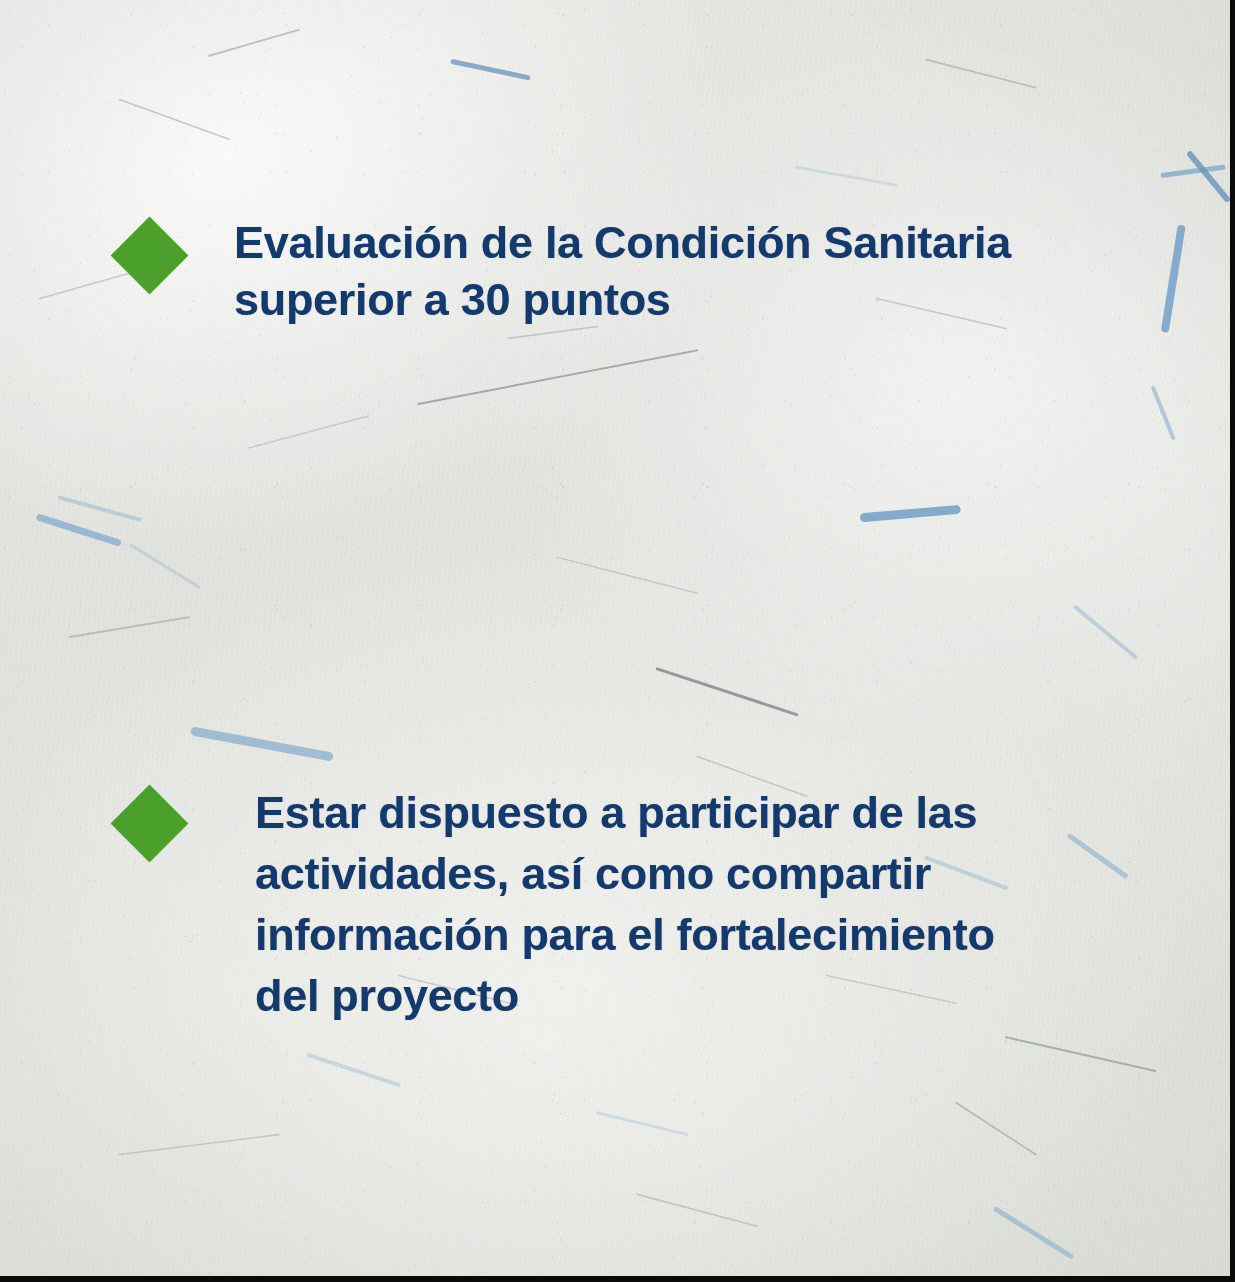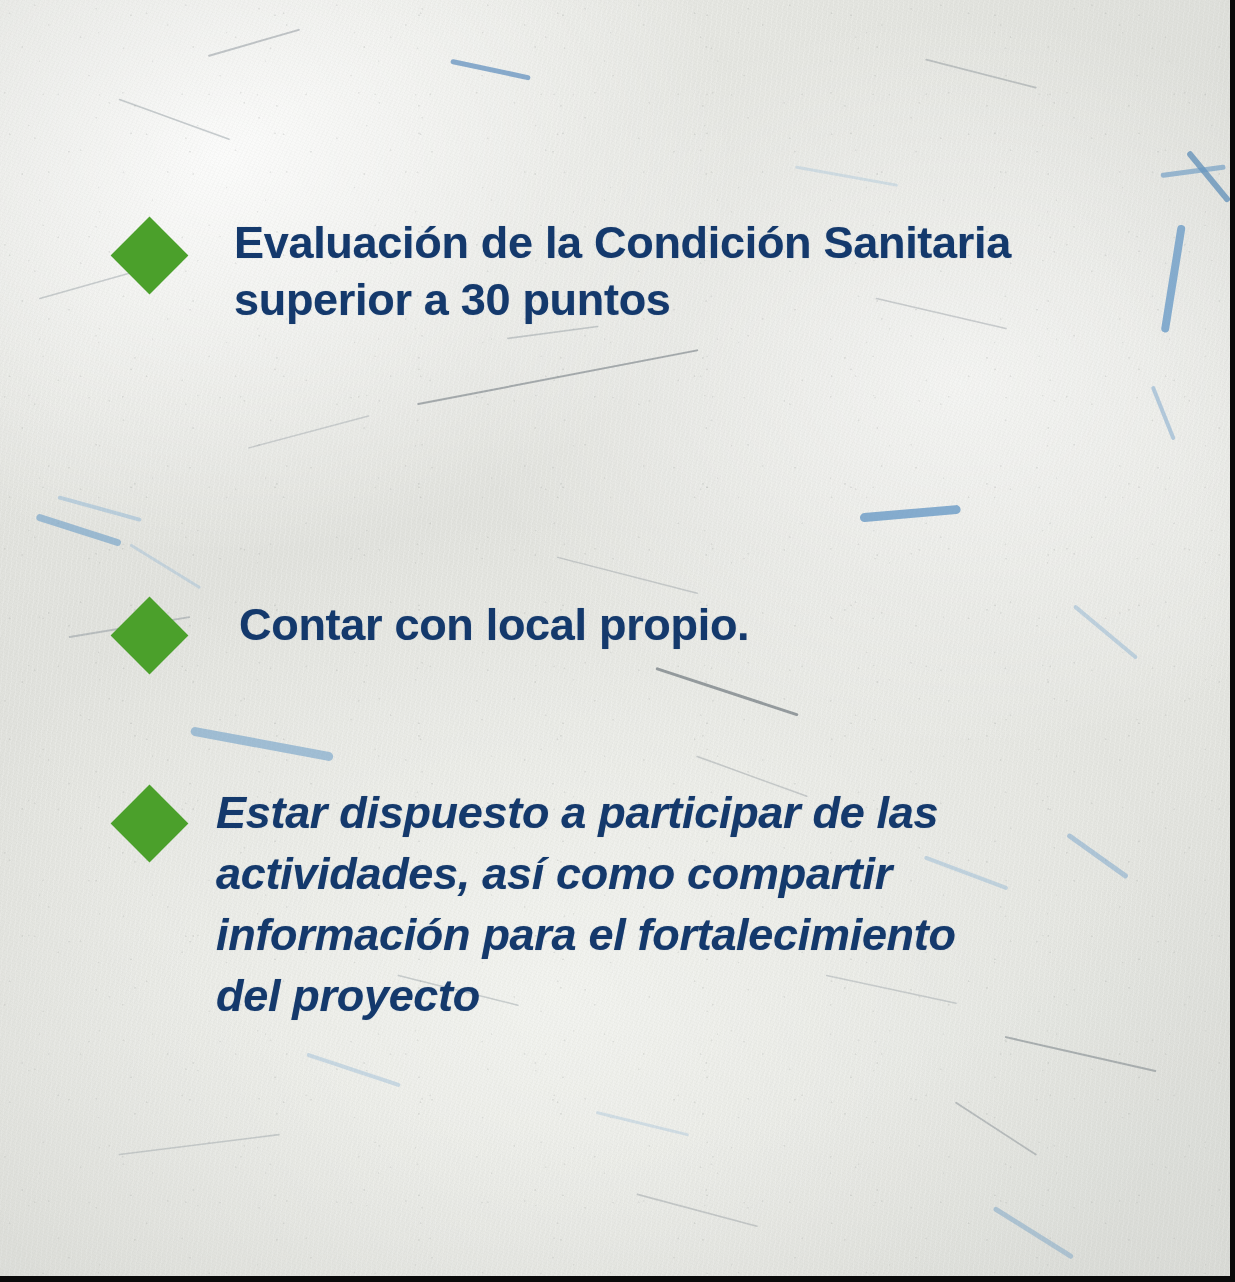--- a/index.html
+++ b/index.html
@@ -115,21 +115,21 @@
   #row-0 { left: 122px; top: 218px; }
   #row-0 .bullet-text { margin-left: 57px; margin-top: -4px; }
 
   #row-1 { left: 122px; top: 404px; }
   #row-1 .bullet-text { margin-left: 57px; margin-top: -4px; }
 
   #row-2 { left: 122px; top: 598px; }
   #row-2 .bullet-text { margin-left: 62px; margin-top: -2px; }
 
   #row-3 { left: 122px; top: 786px; }
-  #row-3 .bullet-text { margin-left: 39px; margin-top: -4px; line-height: 61px; font-style: italic; }
+  #row-3 .bullet-text { margin-left: 78px; margin-top: -4px; line-height: 61px; }
 </style>
 </head>
 <body>
 
 <div id="poster">
 
   <div class="paper-base"></div>
   <div class="paper-grain"></div>
   <div class="paper-speckle"></div>
 
@@ -181,24 +181,20 @@
 
   <div class="content">
 
     <div class="bullet-row" id="row-0">
       <span class="diamond"></span>
       <span class="bullet-text">Evaluación de la Condición Sanitaria
 superior a 30 puntos</span>
     </div>
 
 
-    <div class="bullet-row" id="row-2">
-      <span class="diamond"></span>
-      <span class="bullet-text">Contar con local propio.</span>
-    </div>
 
     <div class="bullet-row" id="row-3">
       <span class="diamond"></span>
       <span class="bullet-text">Estar dispuesto a participar de las
 actividades, así como compartir
 información para el fortalecimiento
 del proyecto</span>
     </div>
 
   </div>

